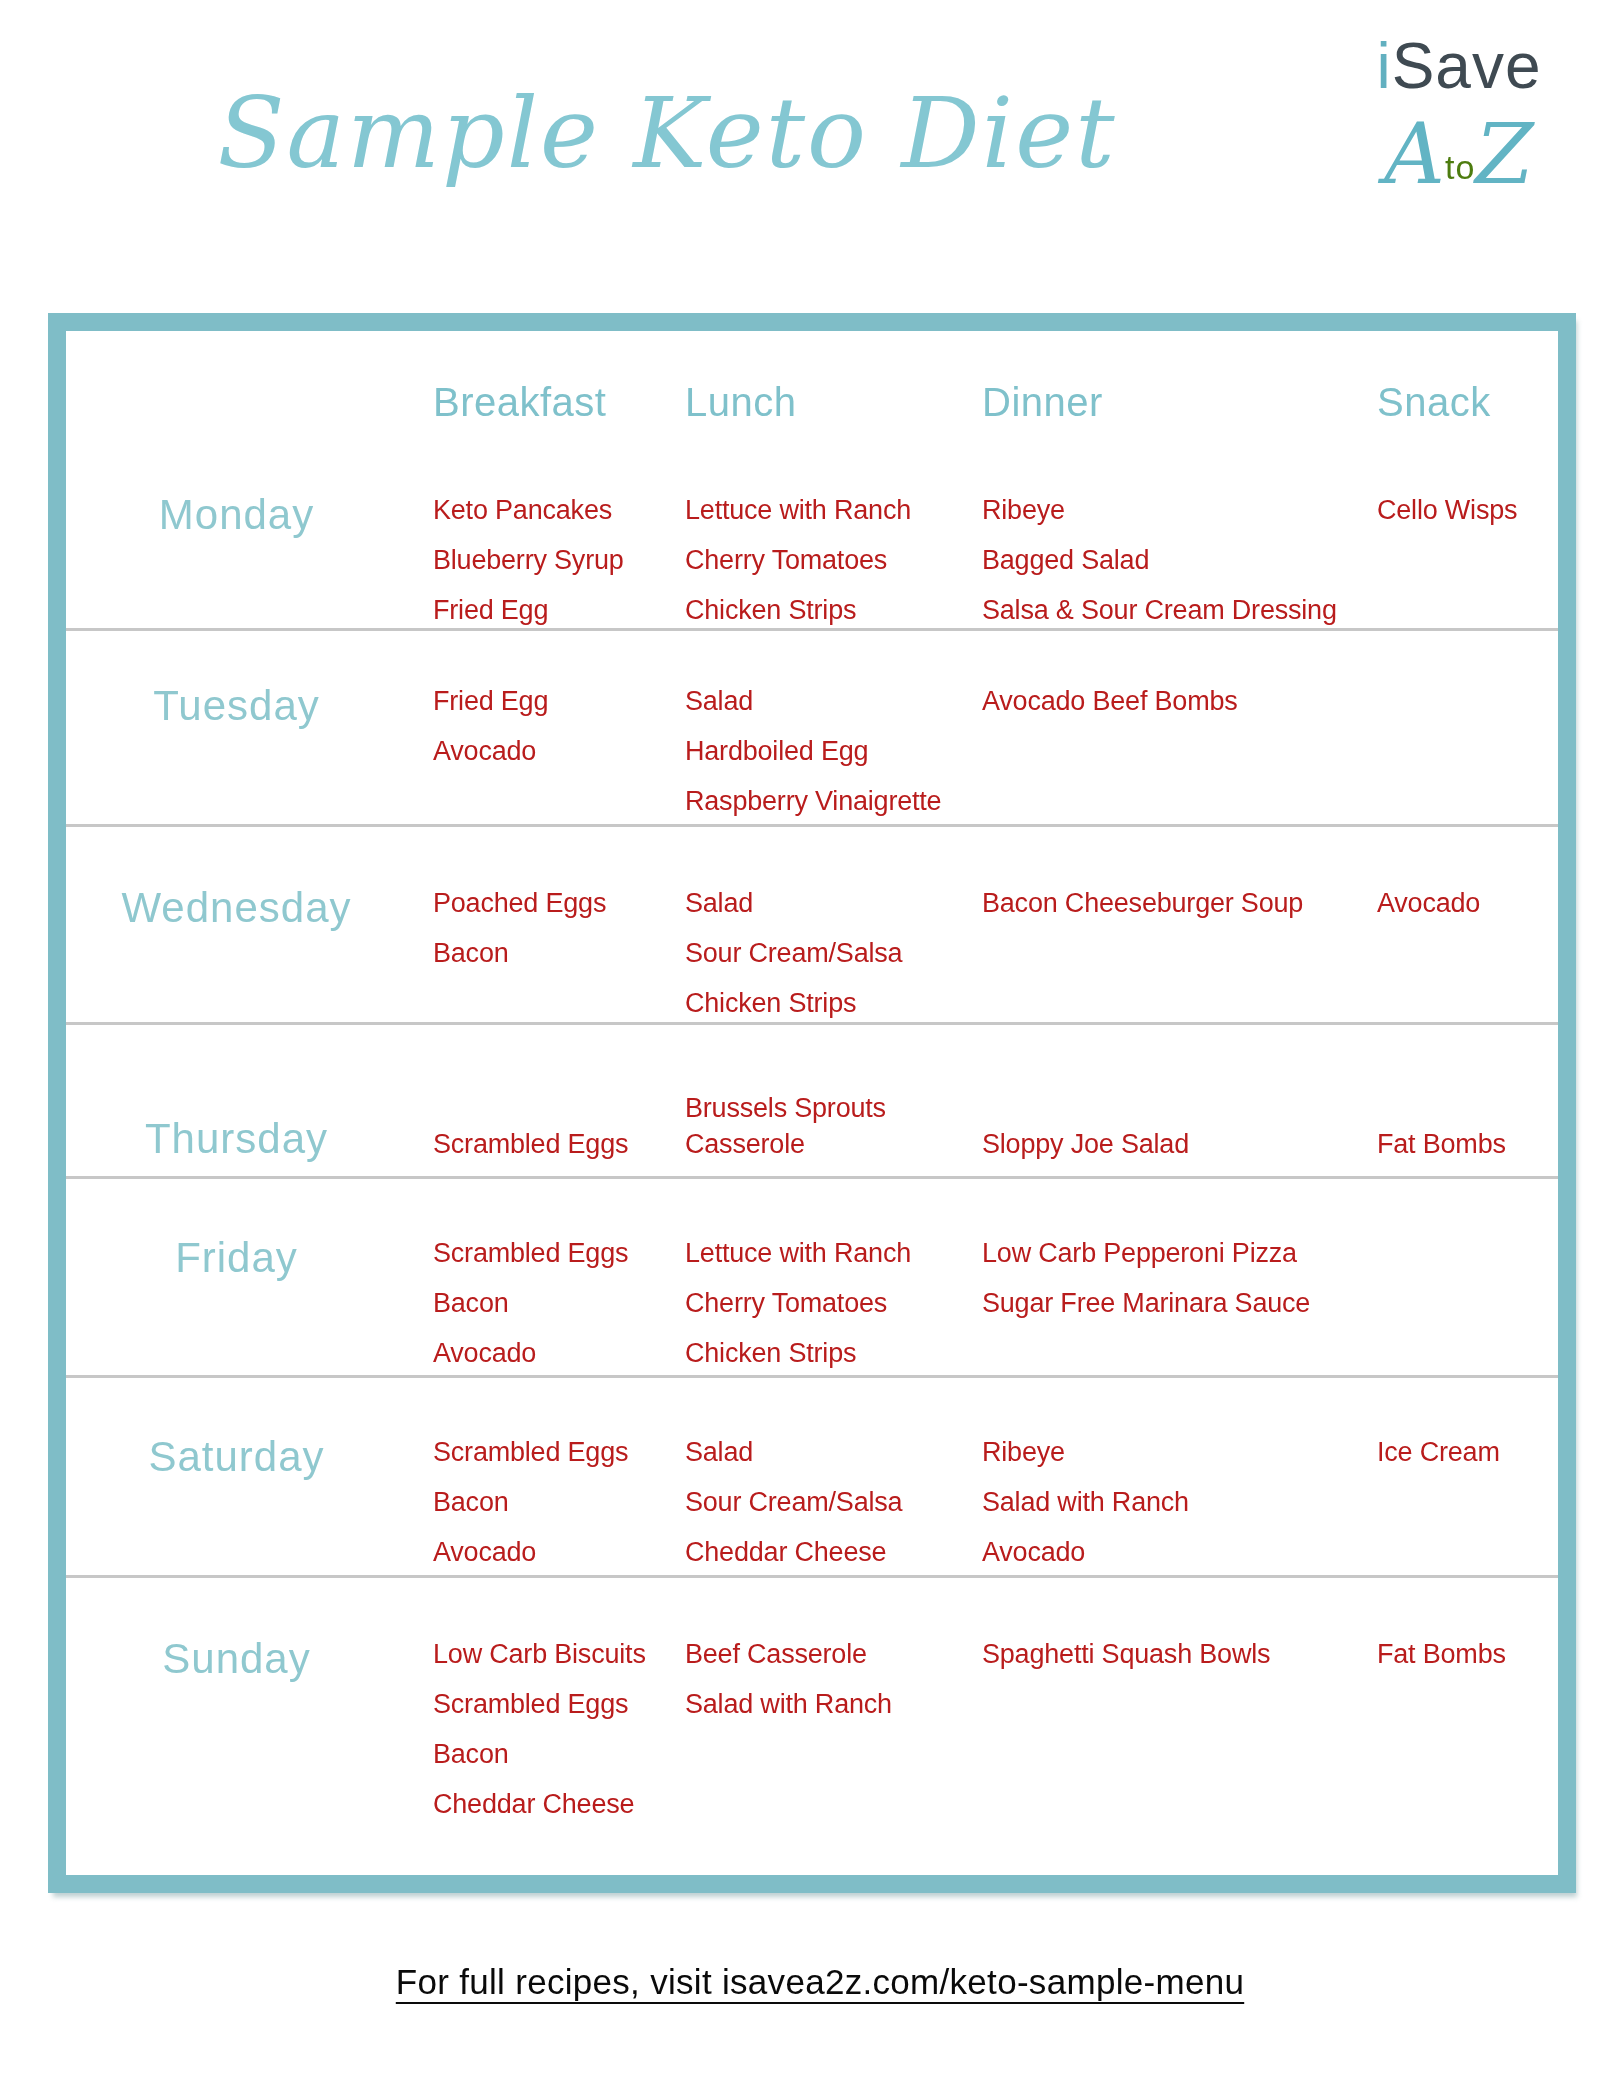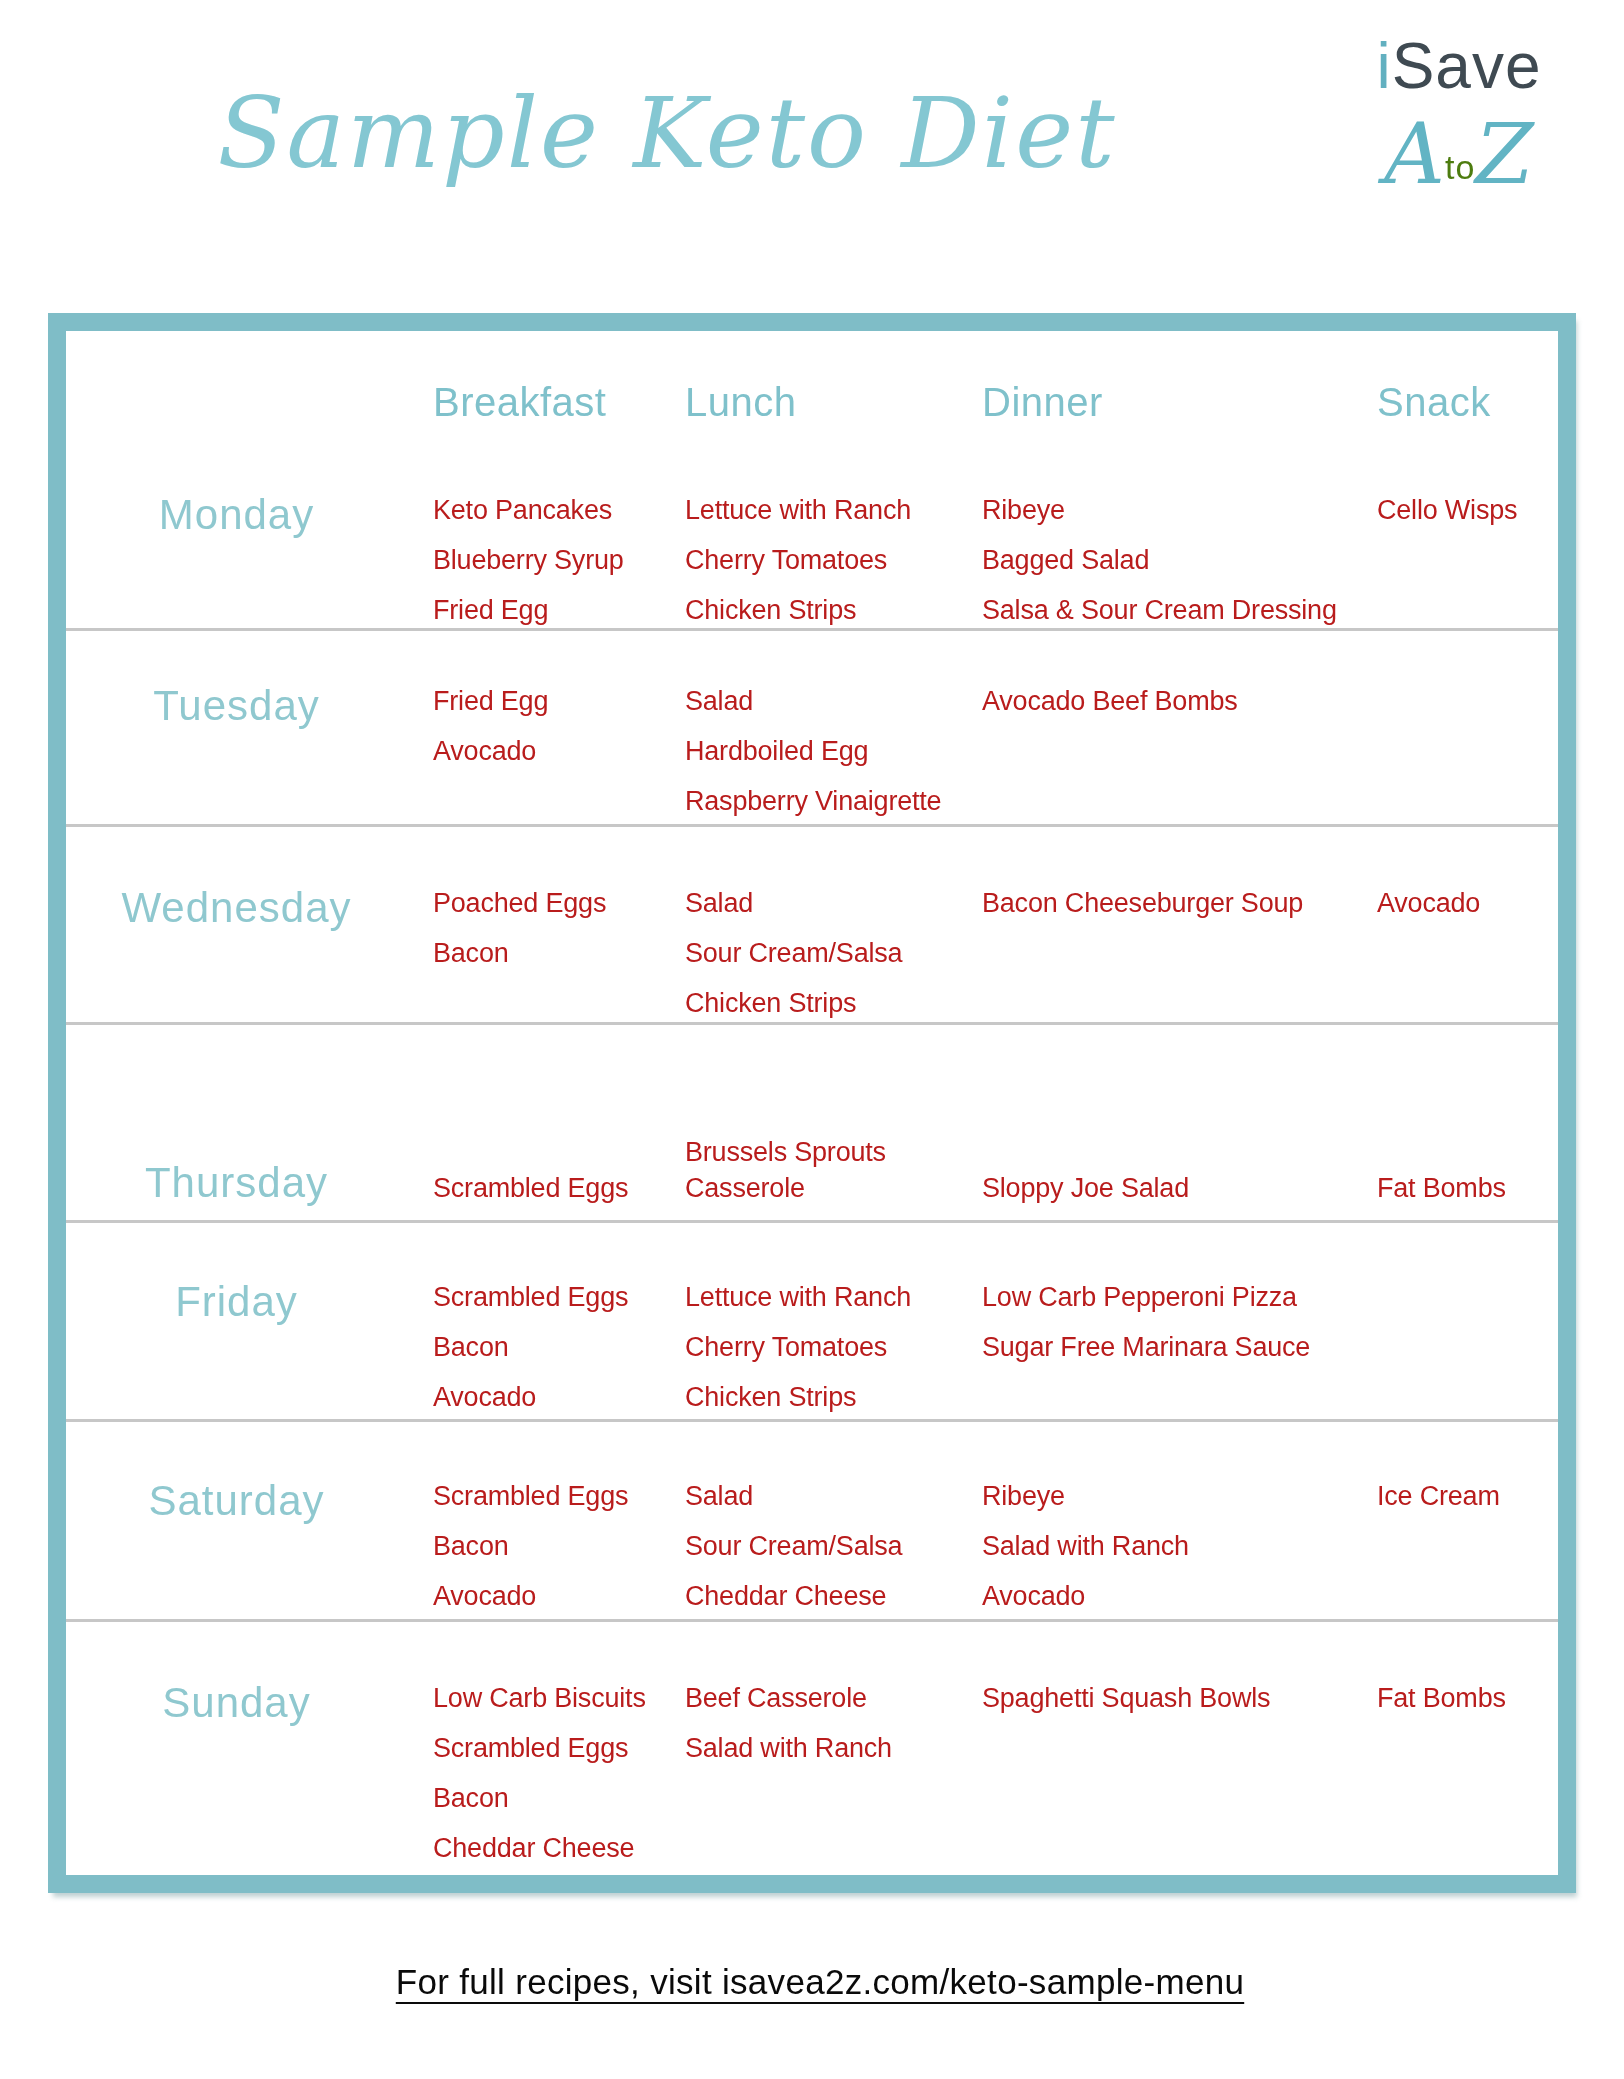--- a/index.html
+++ b/index.html
@@ -45,21 +45,21 @@
   .trow {
     display:grid;
     grid-template-columns:367px 252px 297px 395px 1fr;
     box-sizing:border-box;
     align-items:start;
   }
   .trow:nth-child(1) { height:137px; padding-top:50px; }
   .trow:nth-child(2) { height:163px; padding-top:24px; }
   .trow:nth-child(3) { height:196px; padding-top:52px; }
   .trow:nth-child(4) { height:198px; padding-top:58px; }
-  .trow:nth-child(5) { height:198px; align-items:end; padding-bottom:14px; }
+  .trow:nth-child(5) { height:154px; align-items:end; padding-bottom:14px; }
   .trow:nth-child(6) { height:199px; padding-top:56px; }
   .trow:nth-child(7) { height:200px; padding-top:56px; }
   .trow:nth-child(8) { height:297px; padding-top:58px; }
   .day-row:not(:last-child) { border-bottom:3px solid #c7c7c7; }
 
   .col-header {
     font-size:40px; line-height:42px;
     color:#7fc1cb; letter-spacing:0.5px;
   }
   .day-cell { text-align:center; padding-right:26px; }

